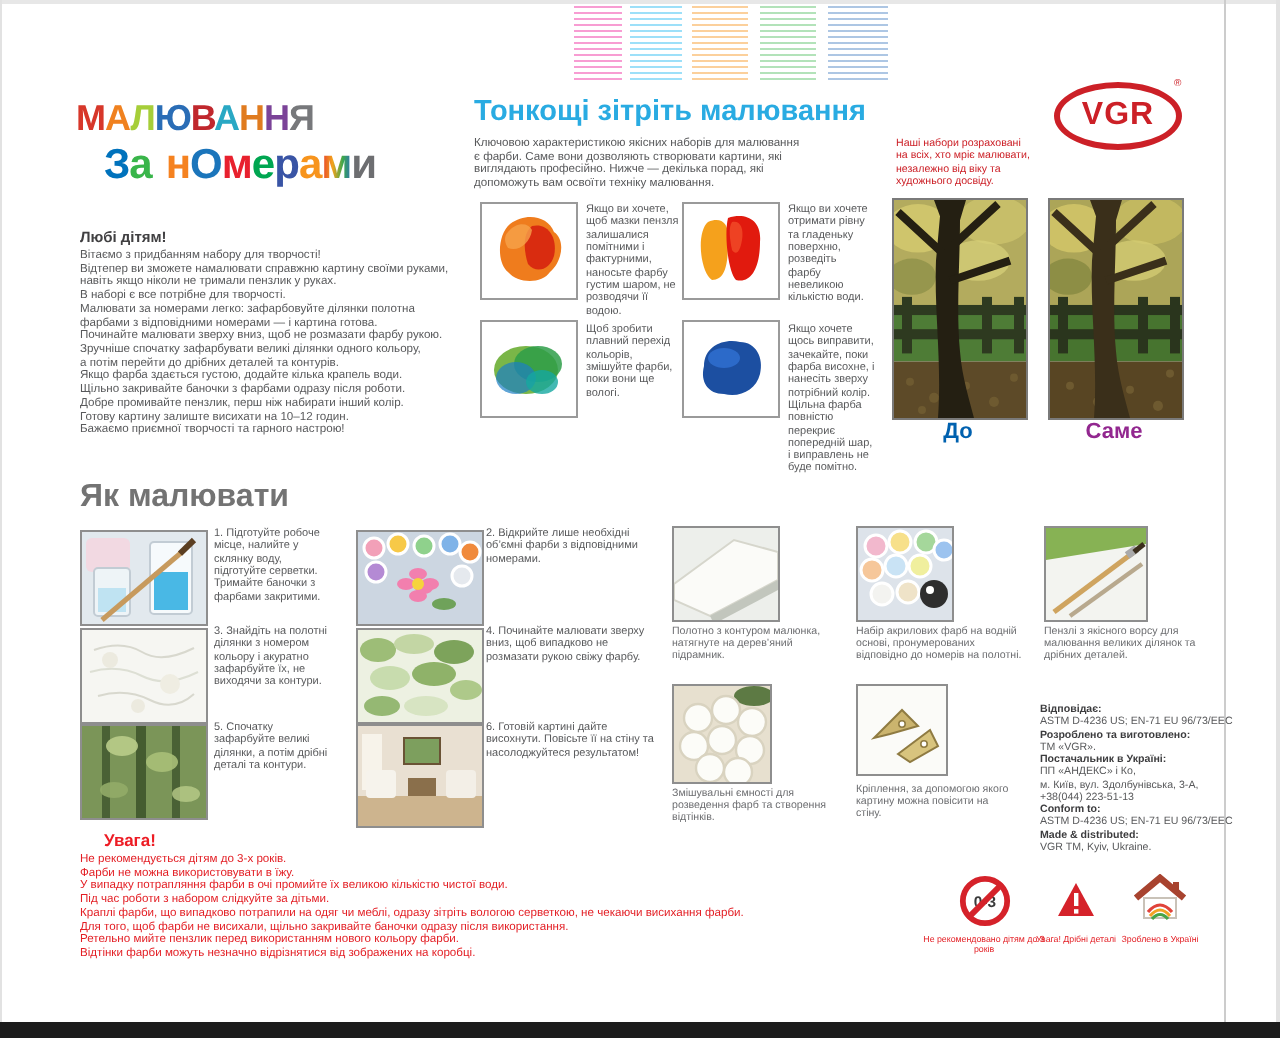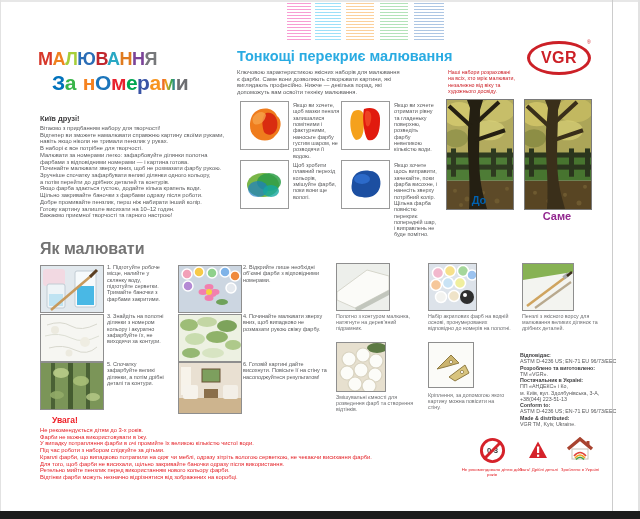--- a/index.html
+++ b/index.html
@@ -68,39 +68,39 @@
   <div class="abs bleed bl4"></div>
   <div class="abs bleed bl5"></div>
 
   <div class="abs logo1">
     <span style="color: rgb(215, 55, 42);">М</span><span style="color: rgb(240, 129, 31);">А</span><span style="color: rgb(166, 206, 57);">Л</span><span style="color: rgb(42, 109, 182);">Ю</span><span style="color: rgb(192, 39, 45);">В</span><span style="color: rgb(41, 168, 196);">А</span><span style="color: rgb(224, 123, 31);">Н</span><span style="color: rgb(123, 67, 152);">Н</span><span style="color: rgb(119, 120, 123);">Я</span>
   </div>
   <div class="abs logo2">
     <span style="color: rgb(0, 114, 188);">З</span><span style="color: rgb(57, 181, 74);">а</span><span class="w2" style="color: rgb(245, 130, 32);">н</span><span style="color: rgb(27, 117, 187);">О</span><span style="color: rgb(232, 33, 46);">м</span><span style="color: rgb(0, 166, 81);">е</span><span style="color: rgb(57, 84, 165);">р</span><span style="color: rgb(247, 148, 29);">а</span><span class="rainbow">м</span><span style="color: rgb(109, 110, 113);">и</span>
   </div>
 
-  <div class="abs h-small" style="left:40px;top:114px;">Київ друзі!</div>
+  <div class="abs h-small" style="left:40px;top:114px;">Любі дітям!</div>
   <div class="abs tiny" style="left:40px;top:125px;width:196px;">
       <div class="ln">Вітаємо з придбанням набору для творчості!</div>
       <div class="ln">Відтепер ви зможете намалювати справжню картину своїми руками,</div>
       <div class="ln">навіть якщо ніколи не тримали пензлик у руках.</div>
       <div class="ln">В наборі є все потрібне для творчості.</div>
       <div class="ln">Малювати за номерами легко: зафарбовуйте ділянки полотна</div>
       <div class="ln">фарбами з відповідними номерами — і картина готова.</div>
       <div class="ln">Починайте малювати зверху вниз, щоб не розмазати фарбу рукою.</div>
       <div class="ln">Зручніше спочатку зафарбувати великі ділянки одного кольору,</div>
       <div class="ln">а потім перейти до дрібних деталей та контурів.</div>
       <div class="ln">Якщо фарба здається густою, додайте кілька крапель води.</div>
       <div class="ln">Щільно закривайте баночки з фарбами одразу після роботи.</div>
       <div class="ln">Добре промивайте пензлик, перш ніж набирати інший колір.</div>
       <div class="ln">Готову картину залиште висихати на 10–12 годин.</div>
       <div class="ln">Бажаємо приємної творчості та гарного настрою!</div>
     </div>
 
-  <div class="abs sec-title" style="left: 237px; top: 49px; font-size: 14.5px; color: rgb(41, 171, 226);">Тонкощі перекриє малювання</div>
+  <div class="abs sec-title" style="left: 237px; top: 49px; font-size: 14.5px; color: rgb(41, 171, 226);">Тонкощі зітріть малювання</div>
   <div class="abs tiny" style="left:237px;top:69px;width:196px;">
       <div class="ln">Ключовою характеристикою якісних наборів для малювання</div>
       <div class="ln">є фарби. Саме вони дозволяють створювати картини, які</div>
       <div class="ln">виглядають професійно. Нижче — декілька порад, які</div>
       <div class="ln">допоможуть вам освоїти техніку малювання.</div>
     </div>
 
   <div class="abs swatch" style="left:240px;top:101px;">
     <svg width="47" height="47" viewBox="0 0 47 47">
       <path d="M14,10 C22,4 33,6 36,14 C42,18 40,29 34,34 C30,40 18,40 13,34 C7,29 8,15 14,10Z" fill="#ef7c1d"></path>
@@ -196,21 +196,21 @@
           <rect x="0" y="52" width="66" height="5" fill="#2a351d"></rect>
           <rect x="0" y="64" width="66" height="5" fill="#2a351d"></rect>
           <rect x="4" y="48" width="5" height="28" fill="#2a351d"></rect>
           <rect x="44" y="48" width="5" height="28" fill="#2a351d"></rect>
           <rect x="60" y="48" width="5" height="28" fill="#2a351d"></rect>
         </g>
       <path d="M22,108 C24,80 20,55 21,30 L23,8 L20,0 L36,0 L33,10 C33,30 31,55 33,75 C34,88 38,100 40,108 Z" fill="#3a2f1a"></path>
       <path d="M24,26 L2,6 M30,22 L52,2 M28,40 L58,30" stroke="#3a2f1a" stroke-width="4" fill="none"></path>
     </svg>
   </div>
-  <div class="abs ba-label" style="left: 446px; top: 194px; color: rgb(0, 97, 175); text-align: center;">До</div>
+  <div class="abs ba-label" style="left: 446px; top: 210px; color: rgb(0, 97, 175); text-align: center;">До</div>
   <div class="abs ba-label" style="left: 524px; top: 210px; color: rgb(146, 39, 143);">Саме</div>
 
   <div class="abs sec-title" style="left: 40px; top: 241px; font-size: 16px; color: #737373;">Як малювати</div>
 
   <div class="abs photo" style="left:40px;top:265px;">
     <svg width="62" height="46" viewBox="0 0 62 46">
       <rect width="62" height="46" fill="#e2e9ee"></rect>
       <rect x="2" y="3" width="22" height="17" rx="3" fill="#f2d9e2"></rect>
       <rect x="34" y="5" width="21" height="36" rx="2" fill="#f6fafc" stroke="#c2ccd4"></rect>
       <rect x="36" y="20" width="17" height="19" fill="#49b8e5"></rect>

